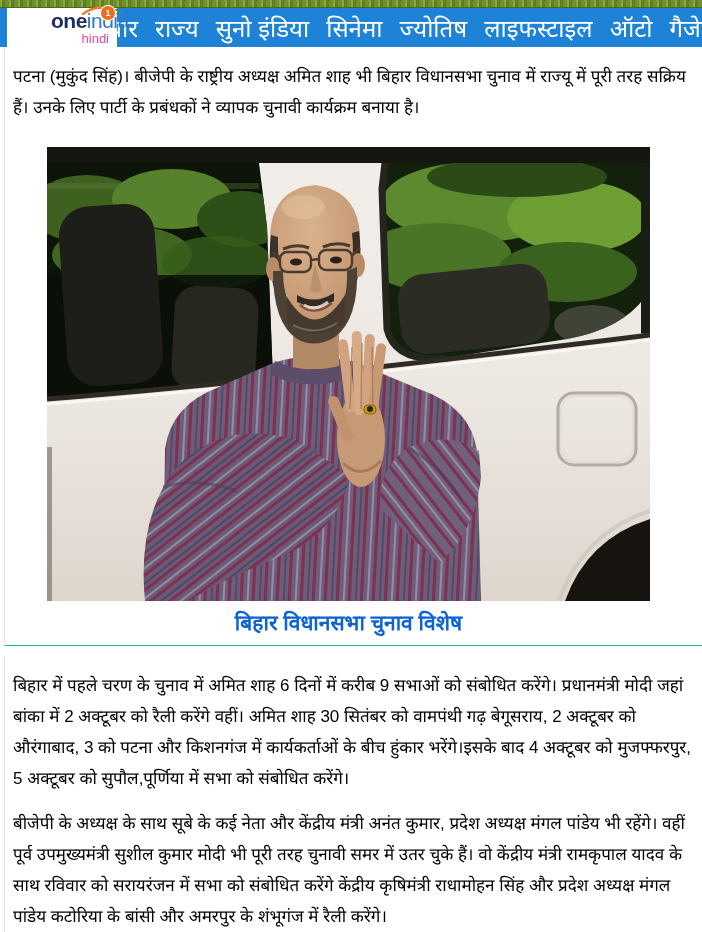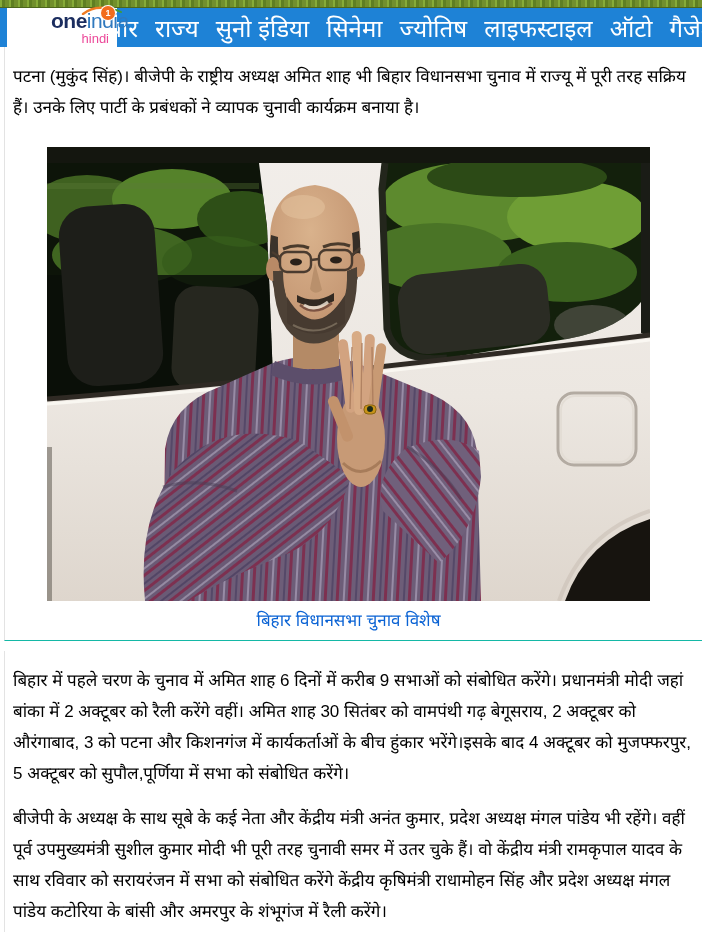--- a/index.html
+++ b/index.html
@@ -45,21 +45,21 @@
     padding:2px 6px 0 6px;
   }
   .content-box.second{margin-top:10px;padding-bottom:8px;}
   p.para{
     font-size:17px;line-height:31px;color:#000;margin:12px 2px 14px 2px;
     text-align:left;
   }
   figure{margin:24px 0 0 36px;width:603px;}
   svg.photo{display:block;width:603px;height:454px;}
   figcaption{
-    text-align:center;color:#0b63d4;font-weight:normal;font-size:17px;
+    text-align:center;color:#0b63d4;font-weight:bold;font-size:21px;
     margin:7px 0 9px 0;cursor:pointer;
   }
 </style>
 </head>
 <body>
 
 <div class="top-strip"></div>
 
 <div class="header">
   <div class="logo-card">

